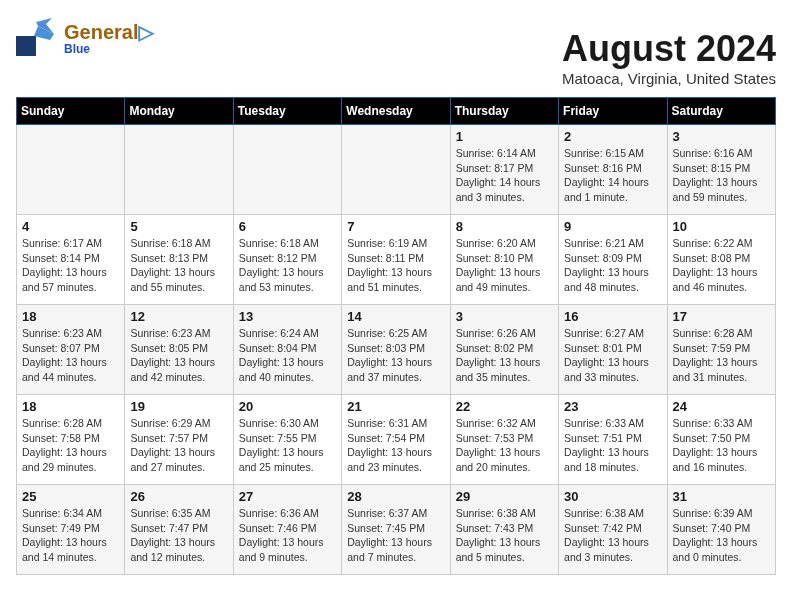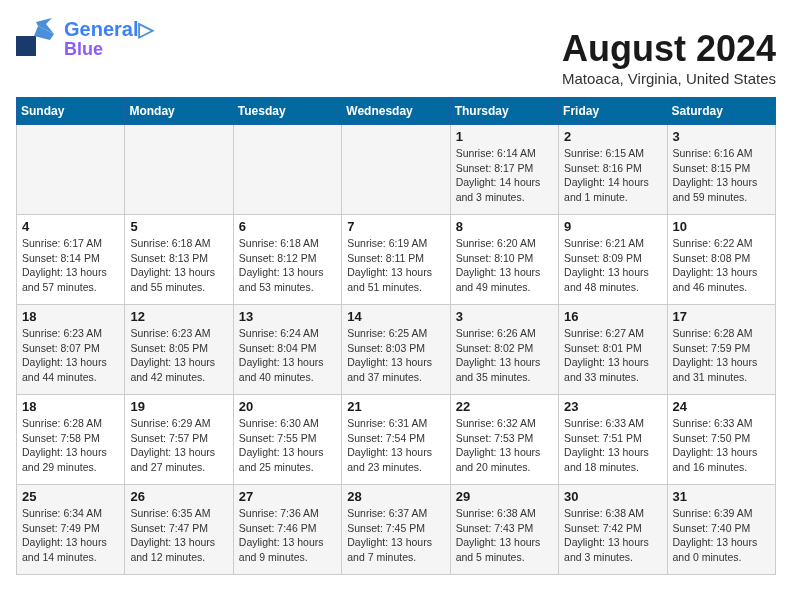--- a/index.html
+++ b/index.html
@@ -33,21 +33,21 @@
     .location {
       font-size: 15px;
       color: #333;
     }
     table {
       width: 100%;
       border-collapse: collapse;
       font-size: 11px;
     }
     thead tr th {
-      background: #0369a1;
+      background: #000000;
       color: #fff;
       padding: 6px 4px;
       text-align: left;
       font-size: 12px;
       font-weight: bold;
       border: 1px solid #1a5fa8;
     }
     tbody tr td {
       border: 1px solid #ccc;
       vertical-align: top;
@@ -87,23 +87,23 @@
       <div style="position:relative;width:44px;height:44px;">
         <svg width="44" height="44" viewBox="0 0 44 44">
           <rect x="0" y="20" width="20" height="20" fill="#1a3a6b"></rect>
           <text x="2" y="36" font-size="16" font-weight="bold" fill="#1a3a6b" font-family="Arial">G</text>
           <polygon points="22,10 38,18 30,8 36,2 20,6" fill="#4a90d9"></polygon>
           <polygon points="22,10 38,18 34,24 18,20" fill="#4a90d9"></polygon>
         </svg>
       </div>
       <div>
         <div style="font-size:20px;font-weight:bold;color:#1a3a6b;line-height:1.1;">
-          <span style="color:#3b82f6;">General</span><span style="color:#4a90d9;">▷</span>
+          <span style="color:#a16207;">General</span><span style="color:#4a90d9;">▷</span>
         </div>
-        <div style="font-size:18px;font-weight:bold;color:#8b5cf6;line-height:1;">Blue</div>
+        <div style="font-size:12px;font-weight:bold;color:#1d4ed8;line-height:1;">Blue</div>
       </div>
     </div>
   </div>
   <div class="title-section">
     <div class="month-year">August 2024</div>
     <div class="location">Matoaca, Virginia, United States</div>
   </div>
 </div>
 
 <table>
@@ -309,21 +309,21 @@
         </td>
         <td>
           <span class="day-number">26</span>
           <div class="day-info" style="white-space: pre-line;">Sunrise: 6:35 AM
 Sunset: 7:47 PM
 Daylight: 13 hours
 and 12 minutes.</div>
         </td>
         <td>
           <span class="day-number">27</span>
-          <div class="day-info" style="white-space: pre-line;">Sunrise: 7:36 AM
+          <div class="day-info" style="white-space: pre-line;">Sunrise: 6:36 AM
 Sunset: 7:46 PM
 Daylight: 13 hours
 and 9 minutes.</div>
         </td>
         <td>
           <span class="day-number">28</span>
           <div class="day-info" style="white-space: pre-line;">Sunrise: 6:37 AM
 Sunset: 7:45 PM
 Daylight: 13 hours
 and 7 minutes.</div>

